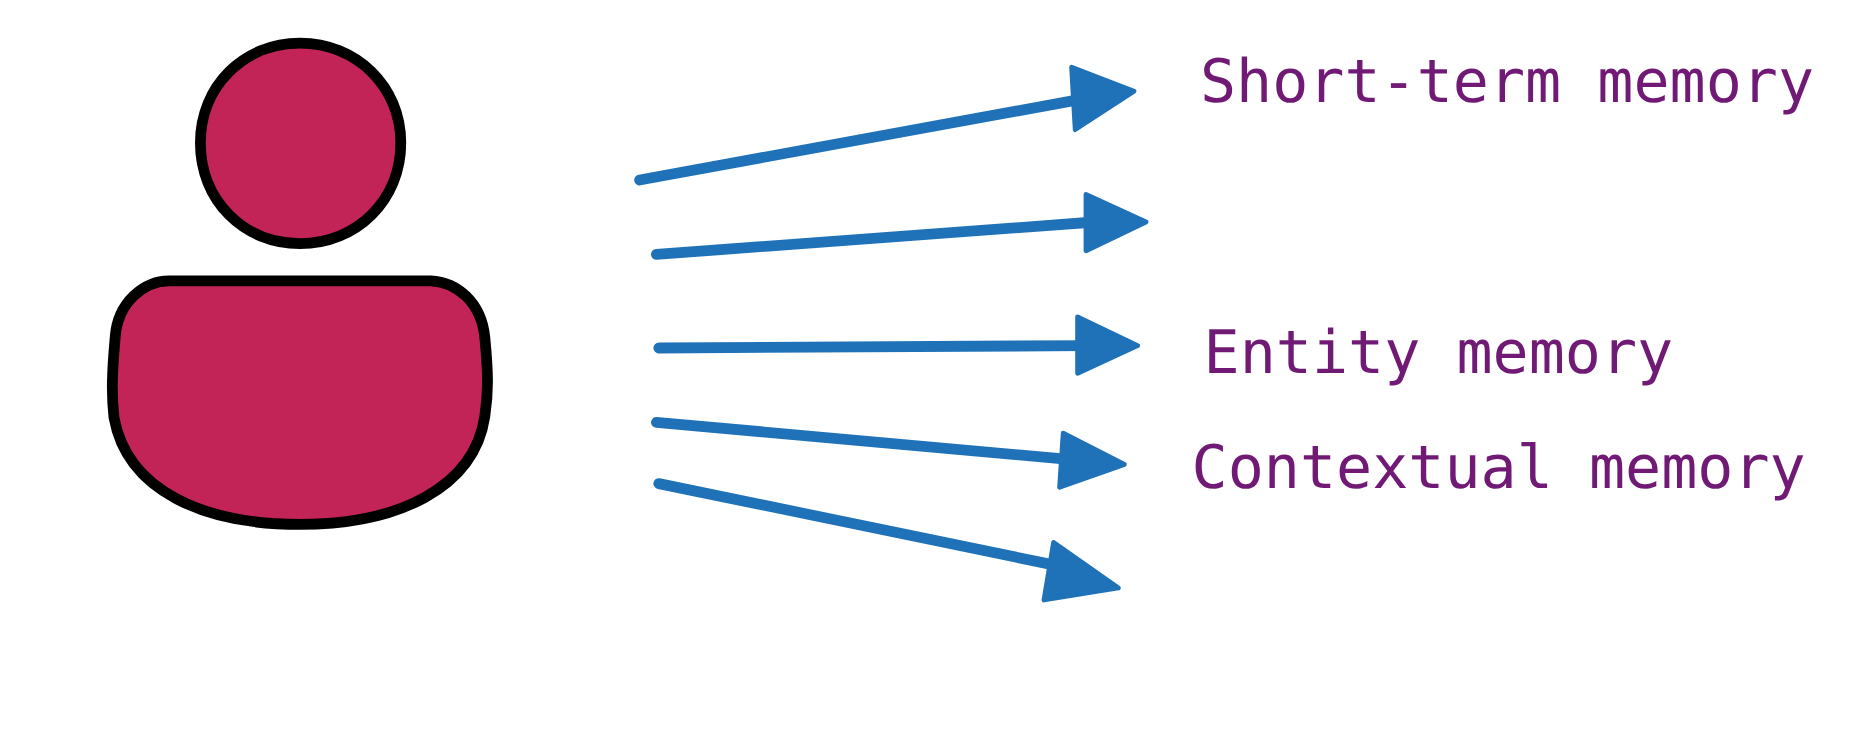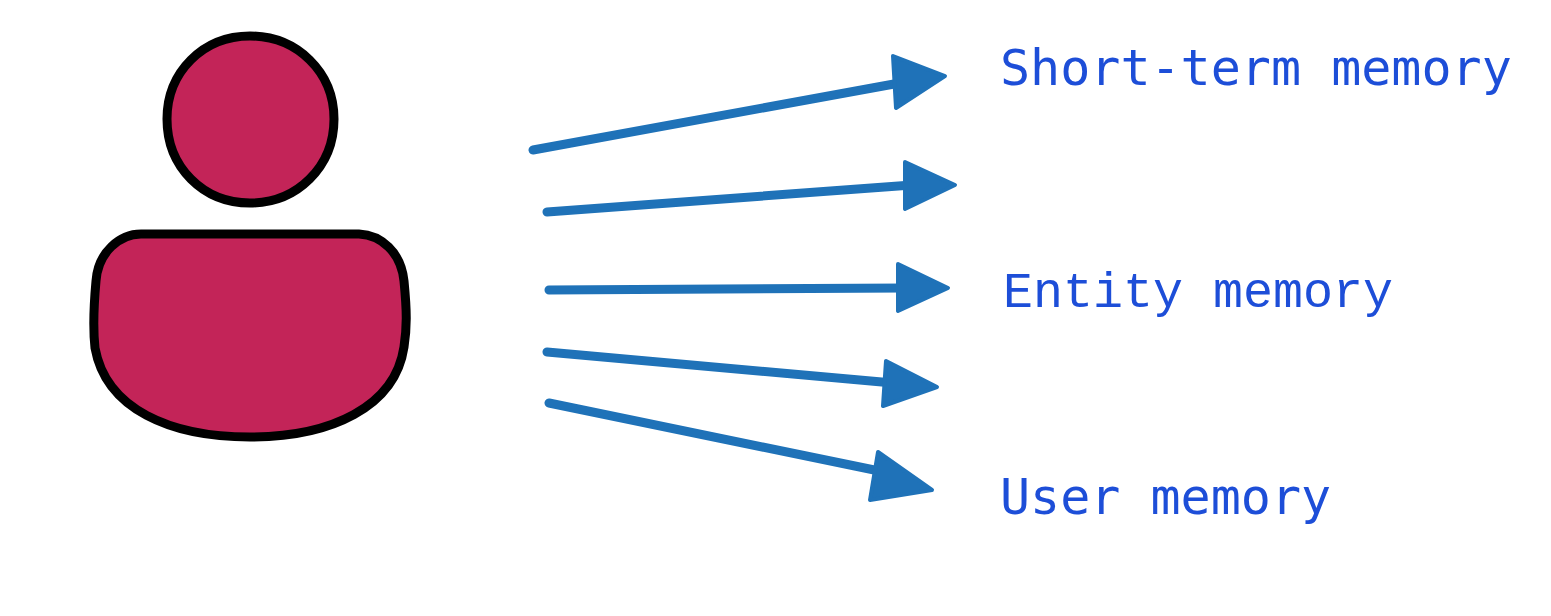--- a/index.html
+++ b/index.html
@@ -34,21 +34,21 @@
     line-height: 1.05;
     color: #1a1a1a;
     letter-spacing: 0px;
     white-space: pre;
   }
   .memory-label {
     position: absolute;
     font-family: "DejaVu Sans Mono", "Liberation Mono", monospace;
     font-size: 50px;
     line-height: 1;
-    color: #1d4ed8;
+    color: #701a75;
     white-space: pre;
     transform: translateY(-50%);
   }
 </style>
 </head>
 <body>
 
 <div id="canvas">
 
   <svg class="layer" viewBox="0 0 1551 616" width="1551" height="616" xmlns="http://www.w3.org/2000/svg" aria-hidden="true">
@@ -98,18 +98,18 @@
         <line x1="549" y1="403" x2="884" y2="472" stroke-width="9" stroke-linecap="round"></line>
         <polygon points="878,452 932,490 870,500" stroke-width="4" stroke-linejoin="round"></polygon>
       </g>
     </g>
   </svg>
 
 
   <div class="memory-label" style="left:1000px; top:68px;">Short-term memory</div>
 
 
-  <div class="memory-label" style="left:1003px; top:294px;font-family:Liberation Mono, monospace;">Entity memory</div>
+  <div class="memory-label" style="left:1003px; top:294px;">Entity memory</div>
 
+  <div class="memory-label" style="left:993px; top:390px;">Contextual memory</div>
 
-  <div class="memory-label" style="left:1000px; top:497px;">User memory</div>
 
 </div>
 
 </body></html>

